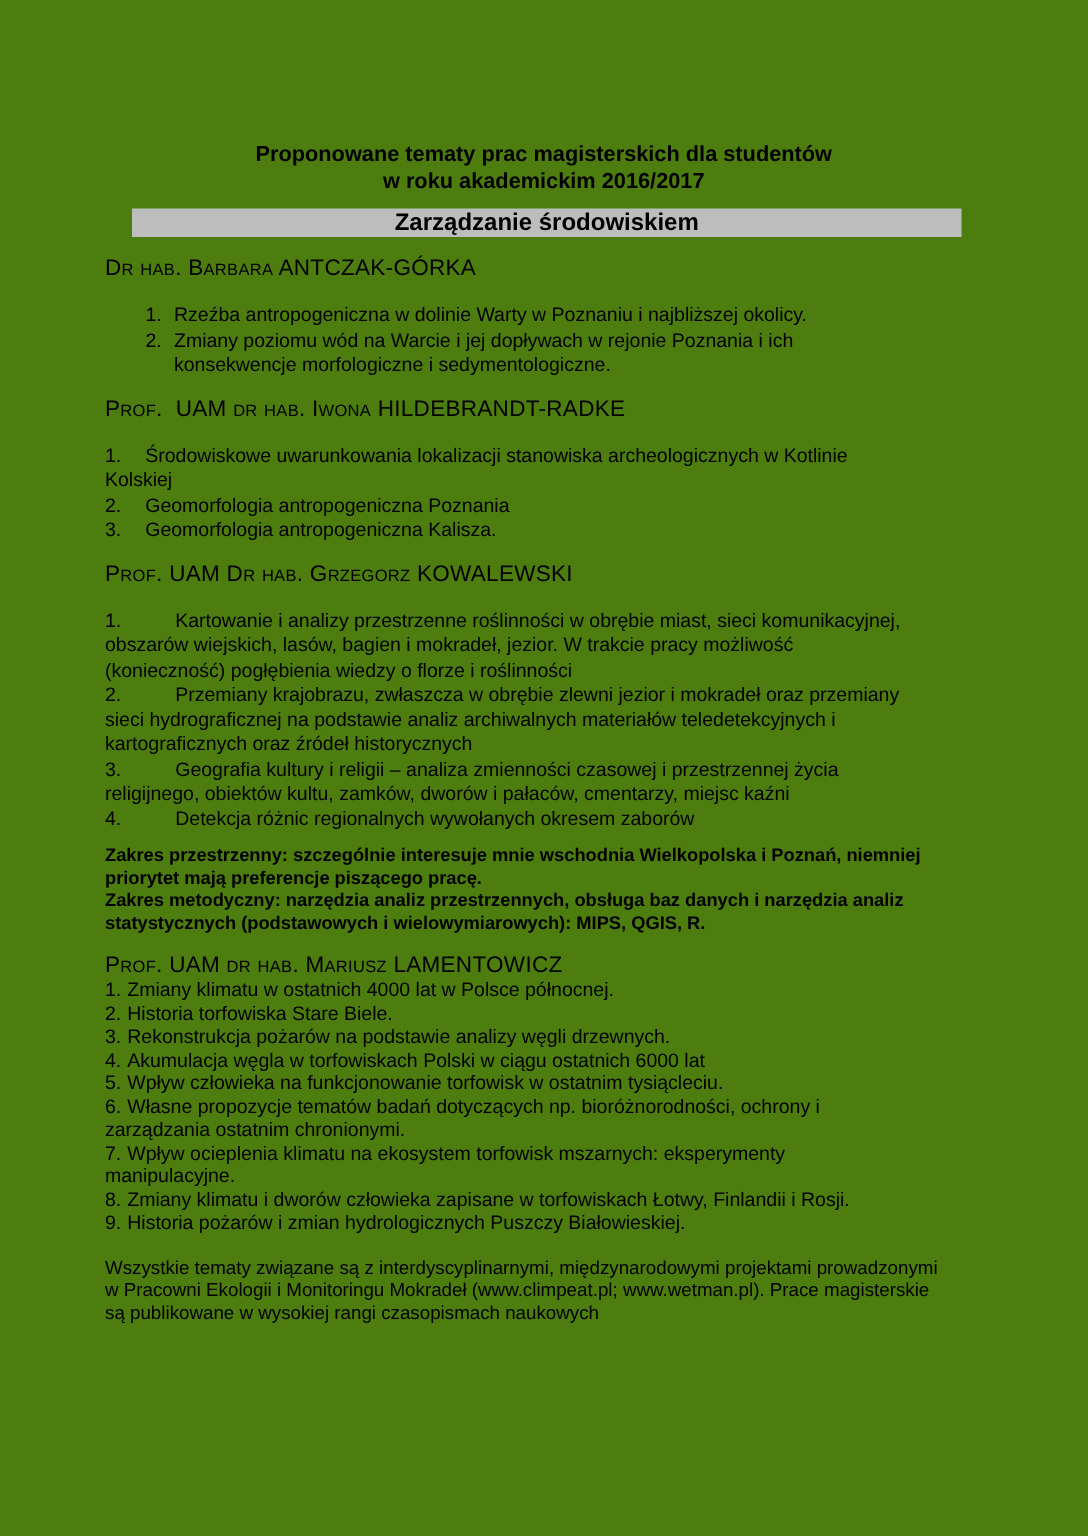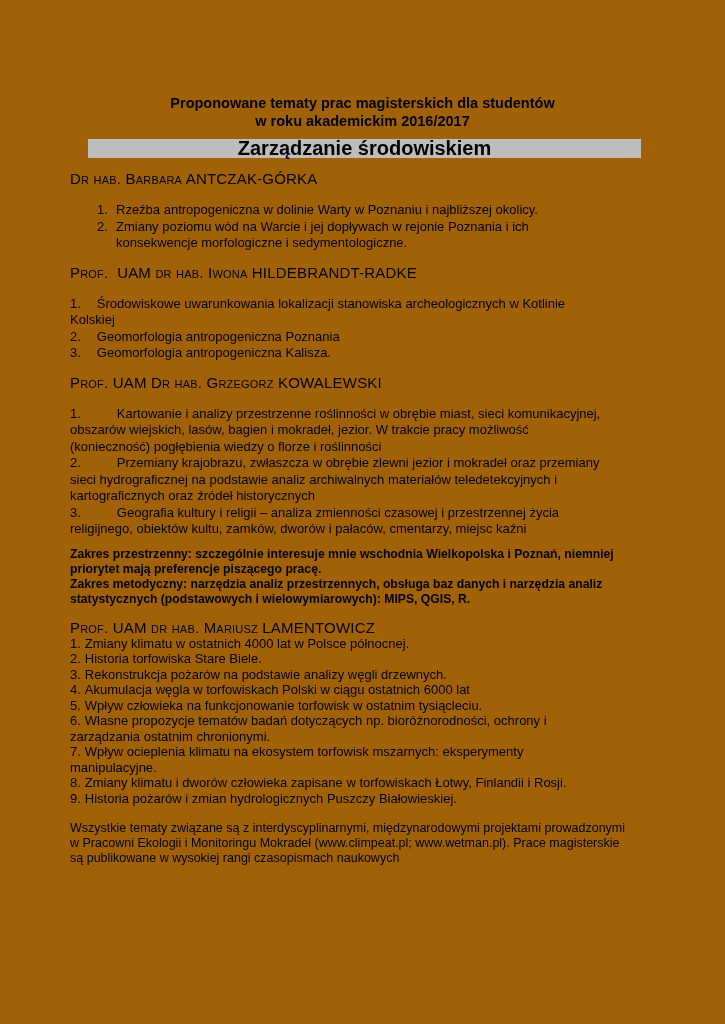--- a/index.html
+++ b/index.html
@@ -1,38 +1,38 @@
 <!DOCTYPE html>
 <html><head>
 <meta charset="utf-8">
 <style>
   html,body { margin:0; padding:0; background:#ffffff; }
   .page {
     position:relative;
     width:725px; height:1024px;
     box-sizing:border-box;
     padding:94px 70px 0 70px;
-    background:#a16207;
+    background:#4d7c0f;
     font-family:"Liberation Sans", sans-serif;
     color:#000;
     overflow:hidden;
   }
   .title {
     text-align:center;
     font-weight:bold;
     font-size:14.5px;
     line-height:18px;
   }
   .banner {
     margin:9px 14px 0 18px;
     height:19px;
     line-height:19px;
     text-align:center;
     font-weight:bold;
-    font-size:20px;
+    font-size:16px;
   }
   .sec-heading {
     font-weight:normal;
     font-variant:small-caps;
     font-size:15px;
     line-height:16px;
     margin-top:13px;
     white-space:pre-wrap;
     letter-spacing:0.2px;
   }
@@ -84,20 +84,21 @@
         <div class="sec-heading">Prof. UAM Dr hab. Grzegorz KOWALEWSKI</div>
         <div class="list tab-large">
           <div class="li"><span class="num">1.</span><span class="tab-lg"></span><span class="li-text">Kartowanie i analizy przestrzenne roślinności w obrębie miast, sieci komunikacyjnej,
 obszarów wiejskich, lasów, bagien i mokradeł, jezior. W trakcie pracy możliwość
 (konieczność) pogłębienia wiedzy o florze i roślinności</span></div>
           <div class="li"><span class="num">2.</span><span class="tab-lg"></span><span class="li-text">Przemiany krajobrazu, zwłaszcza w obrębie zlewni jezior i mokradeł oraz przemiany
 sieci hydrograficznej na podstawie analiz archiwalnych materiałów teledetekcyjnych i
 kartograficznych oraz źródeł historycznych</span></div>
           <div class="li"><span class="num">3.</span><span class="tab-lg"></span><span class="li-text">Geografia kultury i religii – analiza zmienności czasowej i przestrzennej życia
 religijnego, obiektów kultu, zamków, dworów i pałaców, cmentarzy, miejsc kaźni</span></div>
+          <div class="li"><span class="num">4.</span><span class="tab-lg"></span><span class="li-text">Detekcja różnic regionalnych wywołanych okresem zaborów</span></div>
         </div>
         <div class="notes">
           <div class="note">Zakres przestrzenny: szczególnie interesuje mnie wschodnia Wielkopolska i Poznań, niemniej
 priorytet mają preferencje piszącego pracę.</div>
           <div class="note">Zakres metodyczny: narzędzia analiz przestrzennych, obsługa baz danych i narzędzia analiz
 statystycznych (podstawowych i wielowymiarowych): MIPS, QGIS, R.</div>
         </div>
       </section>
       <section class="doc-section">
         <div class="sec-heading">Prof. UAM dr hab. Mariusz LAMENTOWICZ</div>

